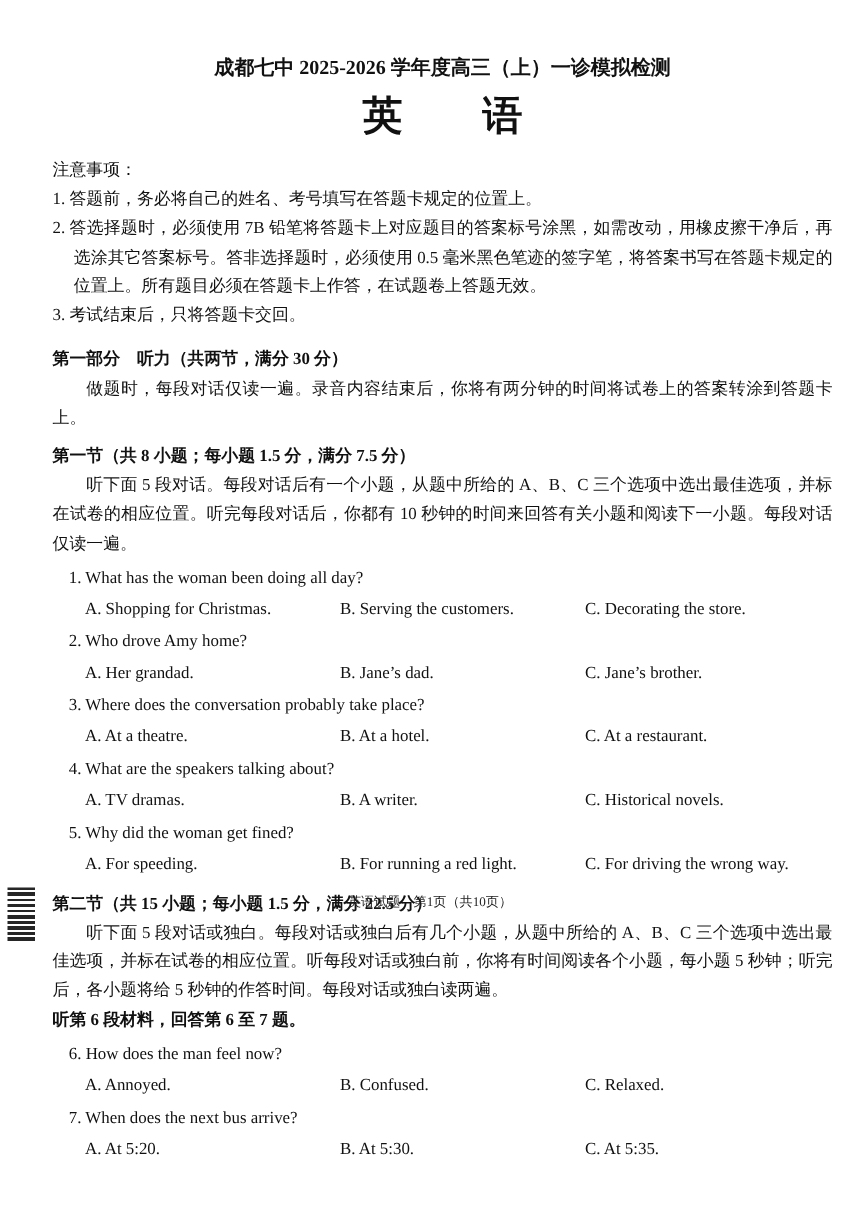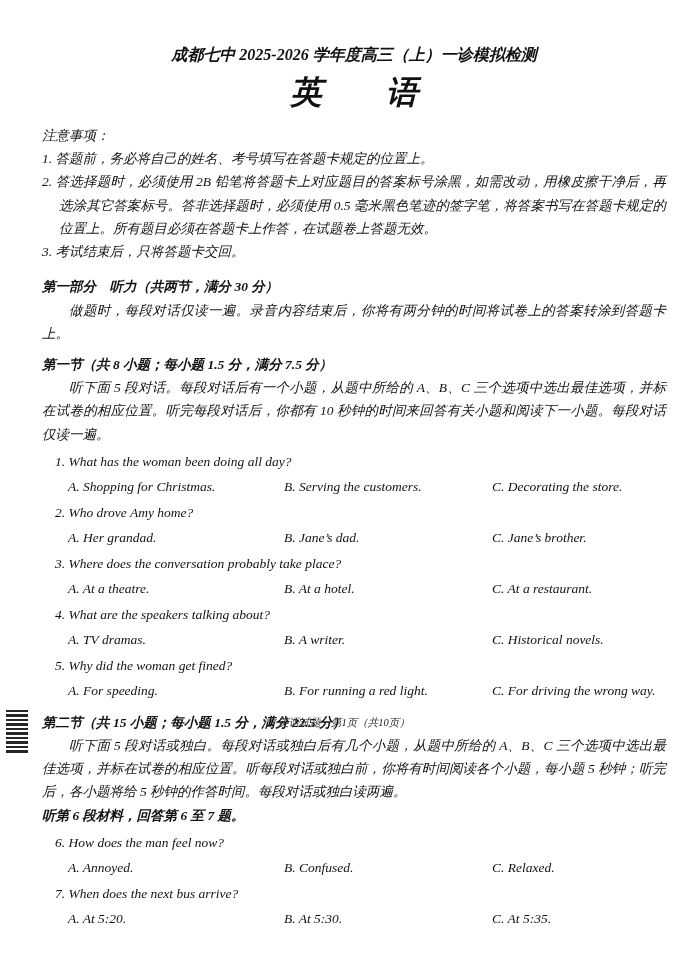--- a/index.html
+++ b/index.html
@@ -10,21 +10,20 @@
     color:#111111;
     position:relative;
     overflow:hidden;
   }
   .page {
     position:relative;
     width:688px; height:760px;
     padding:44px 22px 0 42px;
     font-size:13.5px;
     line-height:1.72;
-    font-style:italic;
   }
   .title {
     text-align:center;
     font-size:16px;
     font-weight:bold;
     line-height:1.4;
     margin-bottom:6px;
   }
   .subject {
     text-align:center;
@@ -56,21 +55,20 @@
   .q-text {
     padding-left:13px;
     line-height:25px;
   }
   .opt-row {
     display:grid;
     grid-template-columns:204px 196px 1fr;
     padding-left:26px;
     line-height:25px;
     margin-bottom:1px;
-    gap:12px;
   }
   .opt { display:block; }
   .footer {
     position:absolute;
     left:0; right:0;
     bottom:28px;
     text-align:center;
     font-size:10.5px;
     color:#222;
   }
@@ -91,21 +89,21 @@
 </head>
 <body>
 
 <div class="page">
 
   <h1 class="title">成都七中 2025-2026 学年度高三（上）一诊模拟检测</h1>
   <h2 class="subject">英　　语</h2>
 
   <div class="notice-heading">注意事项：</div>
   <p class="hang">1. 答题前，务必将自己的姓名、考号填写在答题卡规定的位置上。</p>
-  <p class="hang">2. 答选择题时，必须使用 2B 铅笔将答题卡上对应题目的答案标号涂黑，如需改动，用橡皮擦干净后，再选涂其它答案标号。答非选择题时，必须使用 0.5 毫米黑色笔迹的签字笔，将答案书写在答题卡规定的位置上。所有题目必须在答题卡上作答，在试题卷上答题无效。</p>
+  <p class="hang">2. 答选择题时，必须使用 7B 铅笔将答题卡上对应题目的答案标号涂黑，如需改动，用橡皮擦干净后，再选涂其它答案标号。答非选择题时，必须使用 0.5 毫米黑色笔迹的签字笔，将答案书写在答题卡规定的位置上。所有题目必须在答题卡上作答，在试题卷上答题无效。</p>
   <p class="hang">3. 考试结束后，只将答题卡交回。</p>
 
   <div class="sec-heading">第一部分　听力（共两节，满分 30 分）</div>
   <p class="indent">做题时，每段对话仅读一遍。录音内容结束后，你将有两分钟的时间将试卷上的答案转涂到答题卡上。</p>
 
   <div class="sub-heading">第一节（共 8 小题；每小题 1.5 分，满分 7.5 分）</div>
   <p class="indent">听下面 5 段对话。每段对话后有一个小题，从题中所给的 A、B、C 三个选项中选出最佳选项，并标在试卷的相应位置。听完每段对话后，你都有 10 秒钟的时间来回答有关小题和阅读下一小题。每段对话仅读一遍。</p>
 
   <div class="questions">
 

